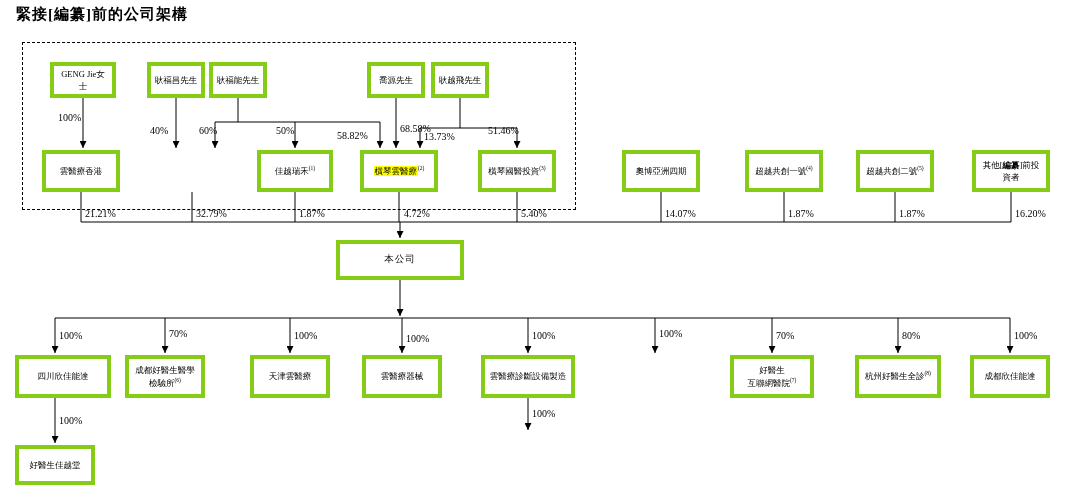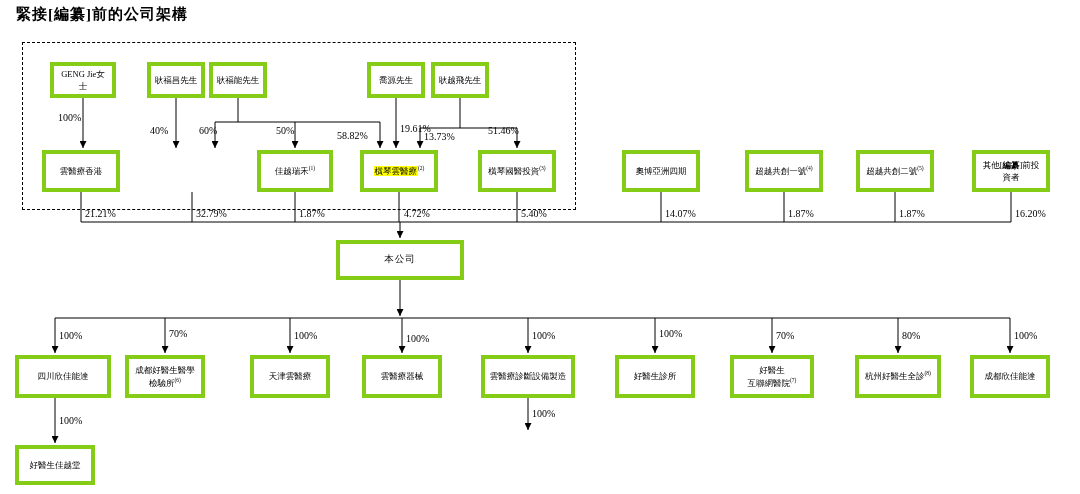--- a/index.html
+++ b/index.html
@@ -113,43 +113,40 @@
     </div>
   <div class="node" style="left:362px;top:355px;width:80px;height:43px">
     <span>雲醫療器械</span>
     </div>
   <div class="node" style="left:250px;top:355px;width:80px;height:43px">
     <span>天津雲醫療</span>
     </div>
   <div class="node" style="left:481px;top:355px;width:94px;height:43px">
     <span>雲醫療診斷設備製造</span>
     </div>
-  <div class="node" style="left:615px;top:355px;width:80px;height:43px">
-    <span>好醫生診所</span>
-    </div>
   <div class="node" style="left:730px;top:355px;width:84px;height:43px">
     <span><span class="blk">好醫生</span><span>互聯網醫院</span><sup class="note">(7)</sup></span>
     </div>
   <div class="node" style="left:855px;top:355px;width:86px;height:43px">
     <span><span>杭州好醫生全診</span><sup class="note">(8)</sup></span>
     </div>
   <div class="node" style="left:970px;top:355px;width:80px;height:43px">
     <span>成都欣佳能達</span>
     </div>
 
   <div class="node" style="left:15px;top:445px;width:80px;height:40px">
     <span>好醫生佳越堂</span>
     </div>
 
   <div class="pct" style="left:58px;top:112px">100%</div>
   <div class="pct" style="left:150px;top:125px">40%</div>
   <div class="pct" style="left:199px;top:125px">60%</div>
   <div class="pct" style="left:276px;top:125px">50%</div>
   <div class="pct" style="left:337px;top:130px">58.82%</div>
-  <div class="pct" style="left:400px;top:123px">19.61%</div>
+  <div class="pct" style="left:400px;top:123px">68.58%</div>
   <div class="pct" style="left:424px;top:131px">13.73%</div>
   <div class="pct" style="left:488px;top:125px">51.46%</div>
 
   <div class="pct" style="left:85px;top:208px">21.21%</div>
   <div class="pct" style="left:196px;top:208px">32.79%</div>
   <div class="pct" style="left:299px;top:208px">1.87%</div>
   <div class="pct" style="left:404px;top:208px">4.72%</div>
   <div class="pct" style="left:521px;top:208px">5.40%</div>
   <div class="pct" style="left:665px;top:208px">14.07%</div>
   <div class="pct" style="left:788px;top:208px">1.87%</div>

